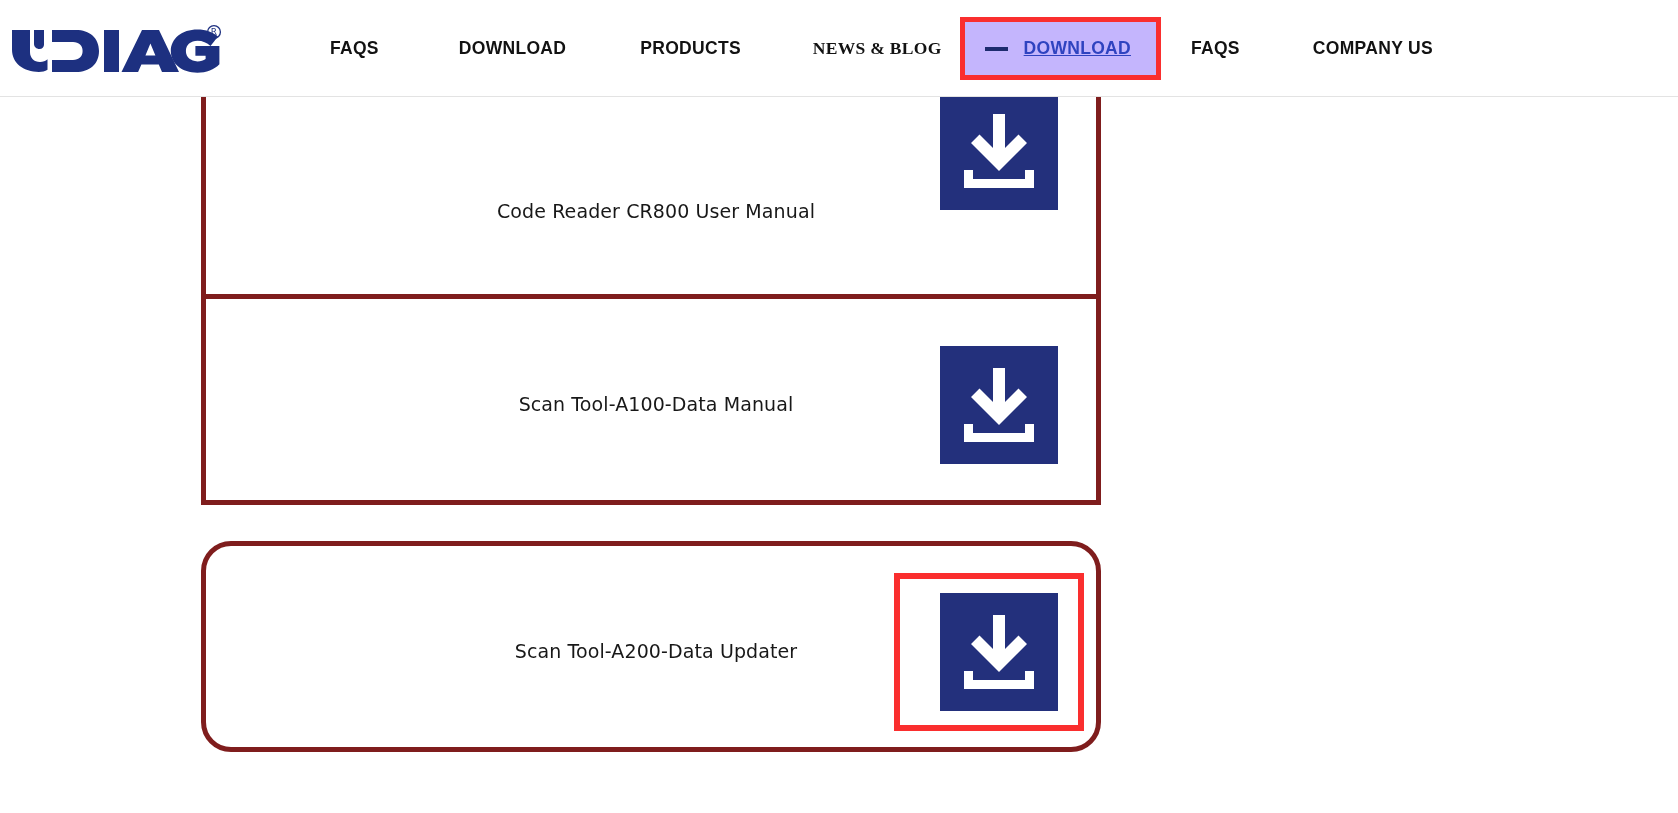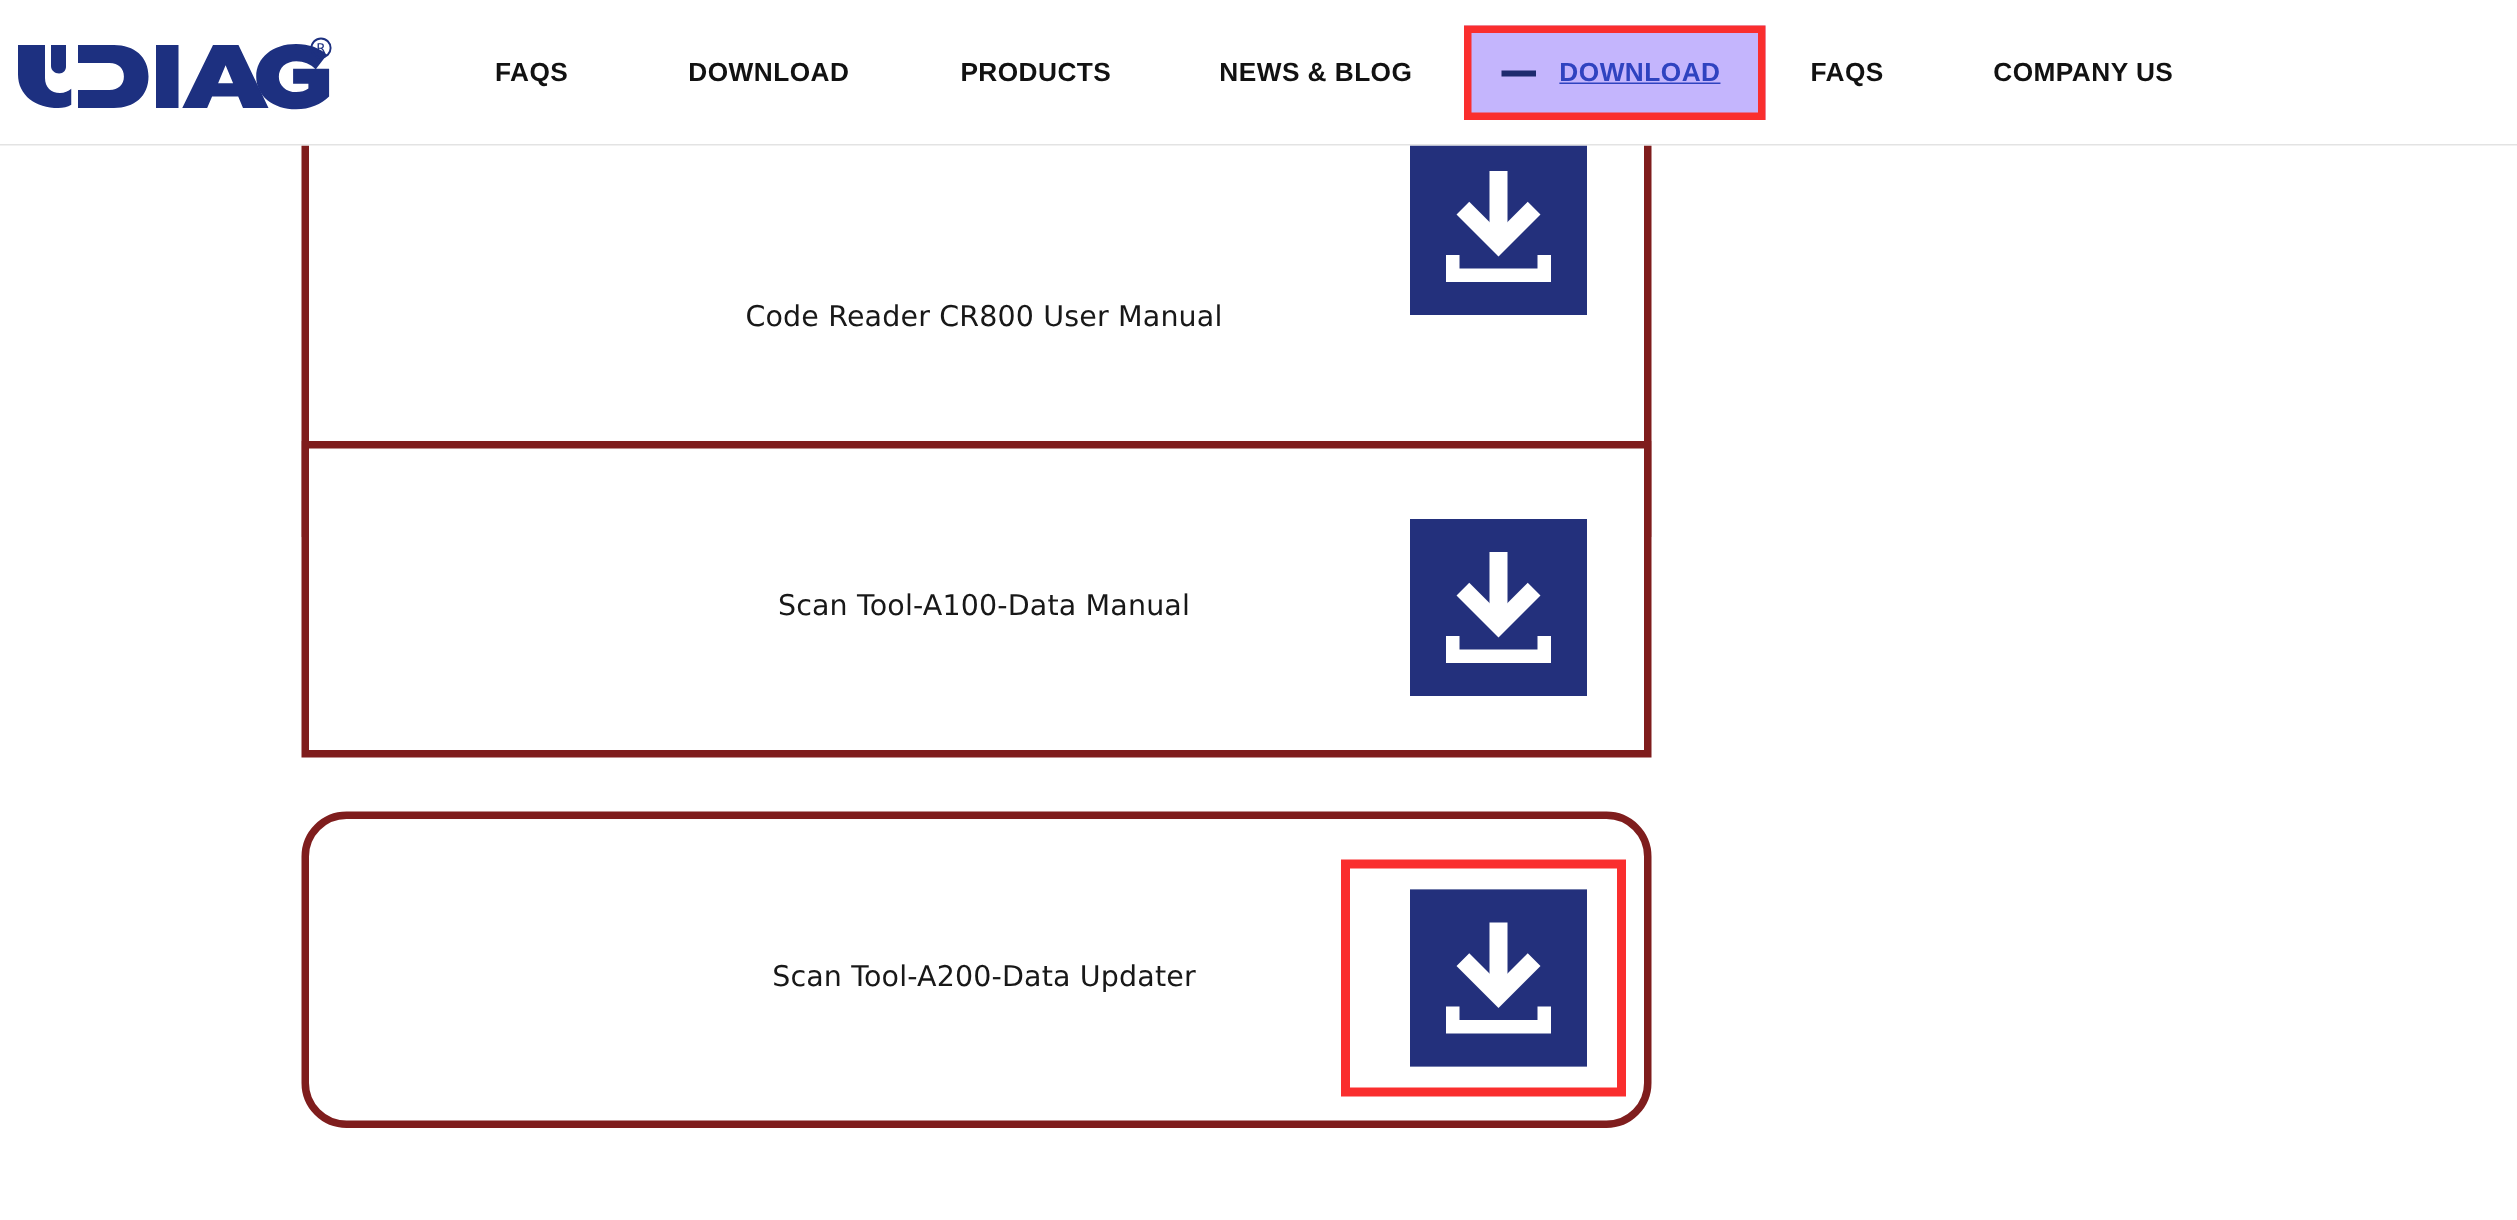--- a/index.html
+++ b/index.html
@@ -55,21 +55,21 @@
     color: #121212;
     white-space: nowrap;
     cursor: pointer;
     text-decoration: none;
     line-height: 1;
   }
 
   .nav-gap-1 { margin-right: 80px; }
   .nav-gap-2 { margin-right: 74px; }
   .nav-gap-3 { margin-right: 72px; }
-  .nav-gap-4 { margin-right: 34px; }
+  .nav-gap-4 { margin-right: 18px; font-family: Liberation Serif, serif; }
   .nav-gap-6 { margin-right: 73px; }
 
   
   .nav-download-wrap {
     position: relative;
     display: flex;
     align-items: center;
     padding: 18px 25px 18px 20px;
     border: 5px solid #fa2e2e;
     background: #c4b5fd;

